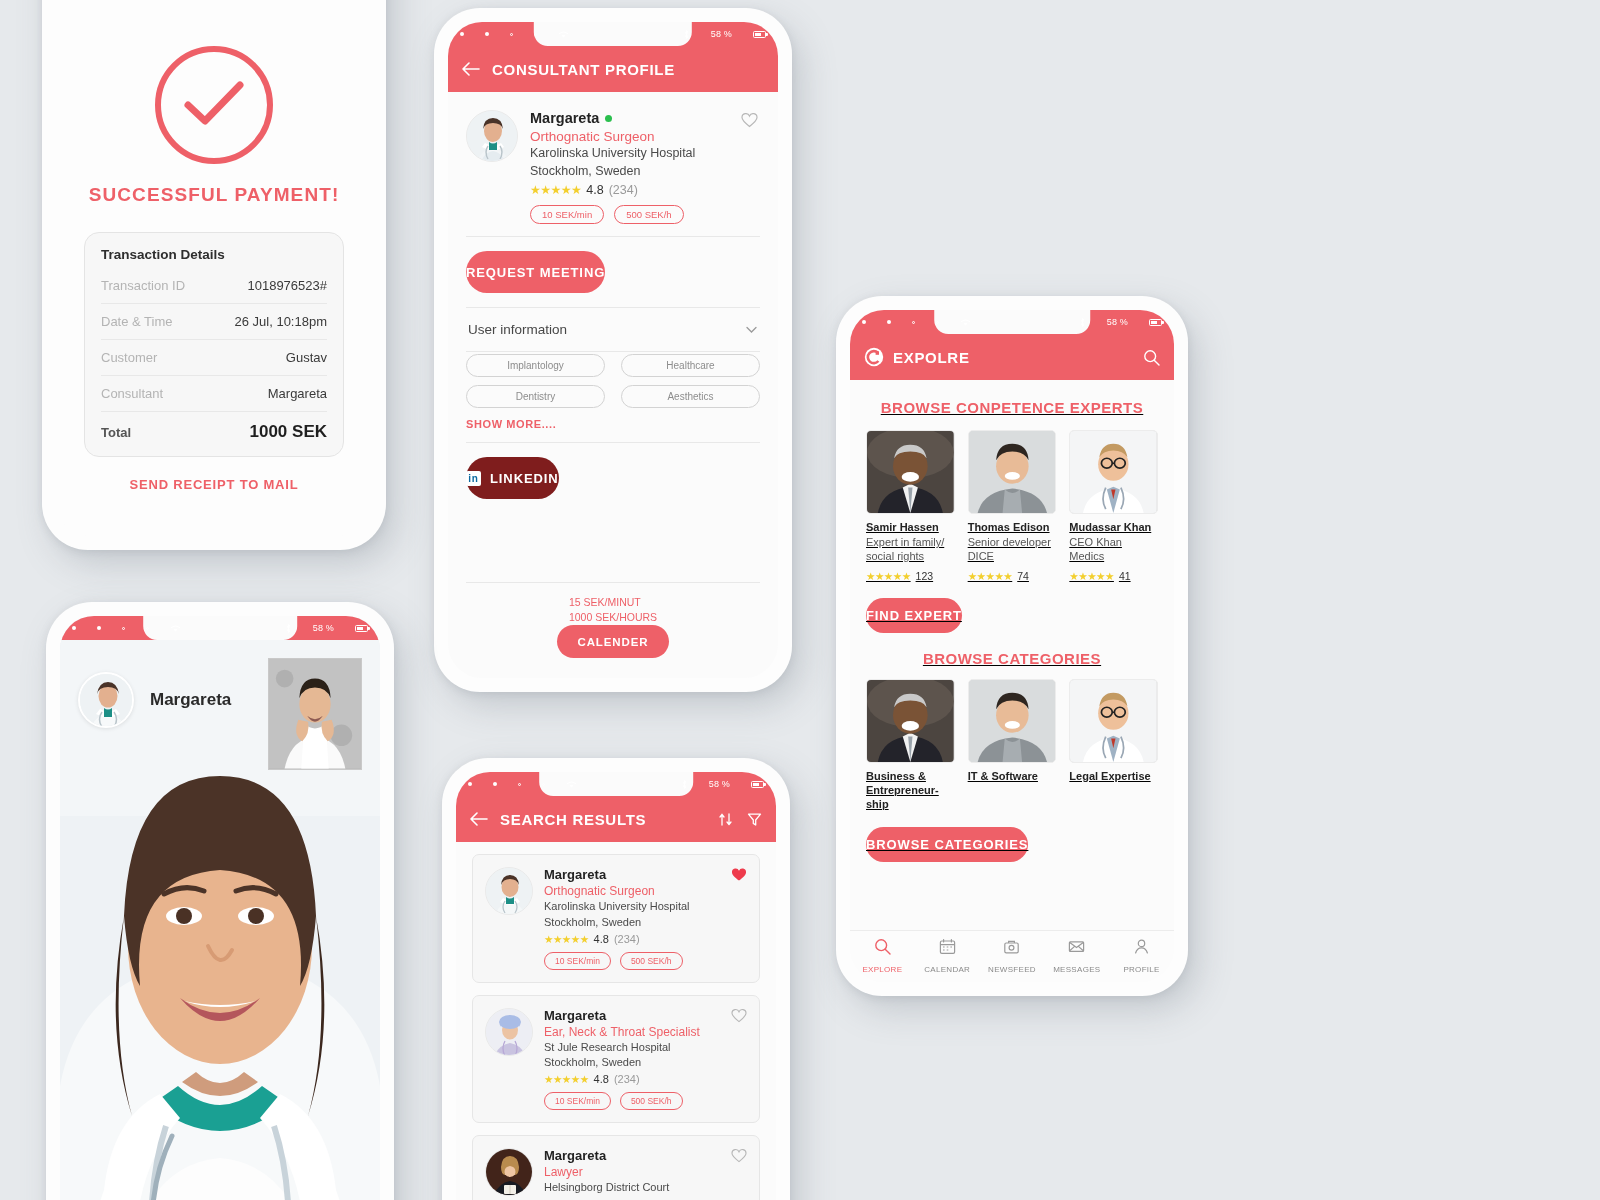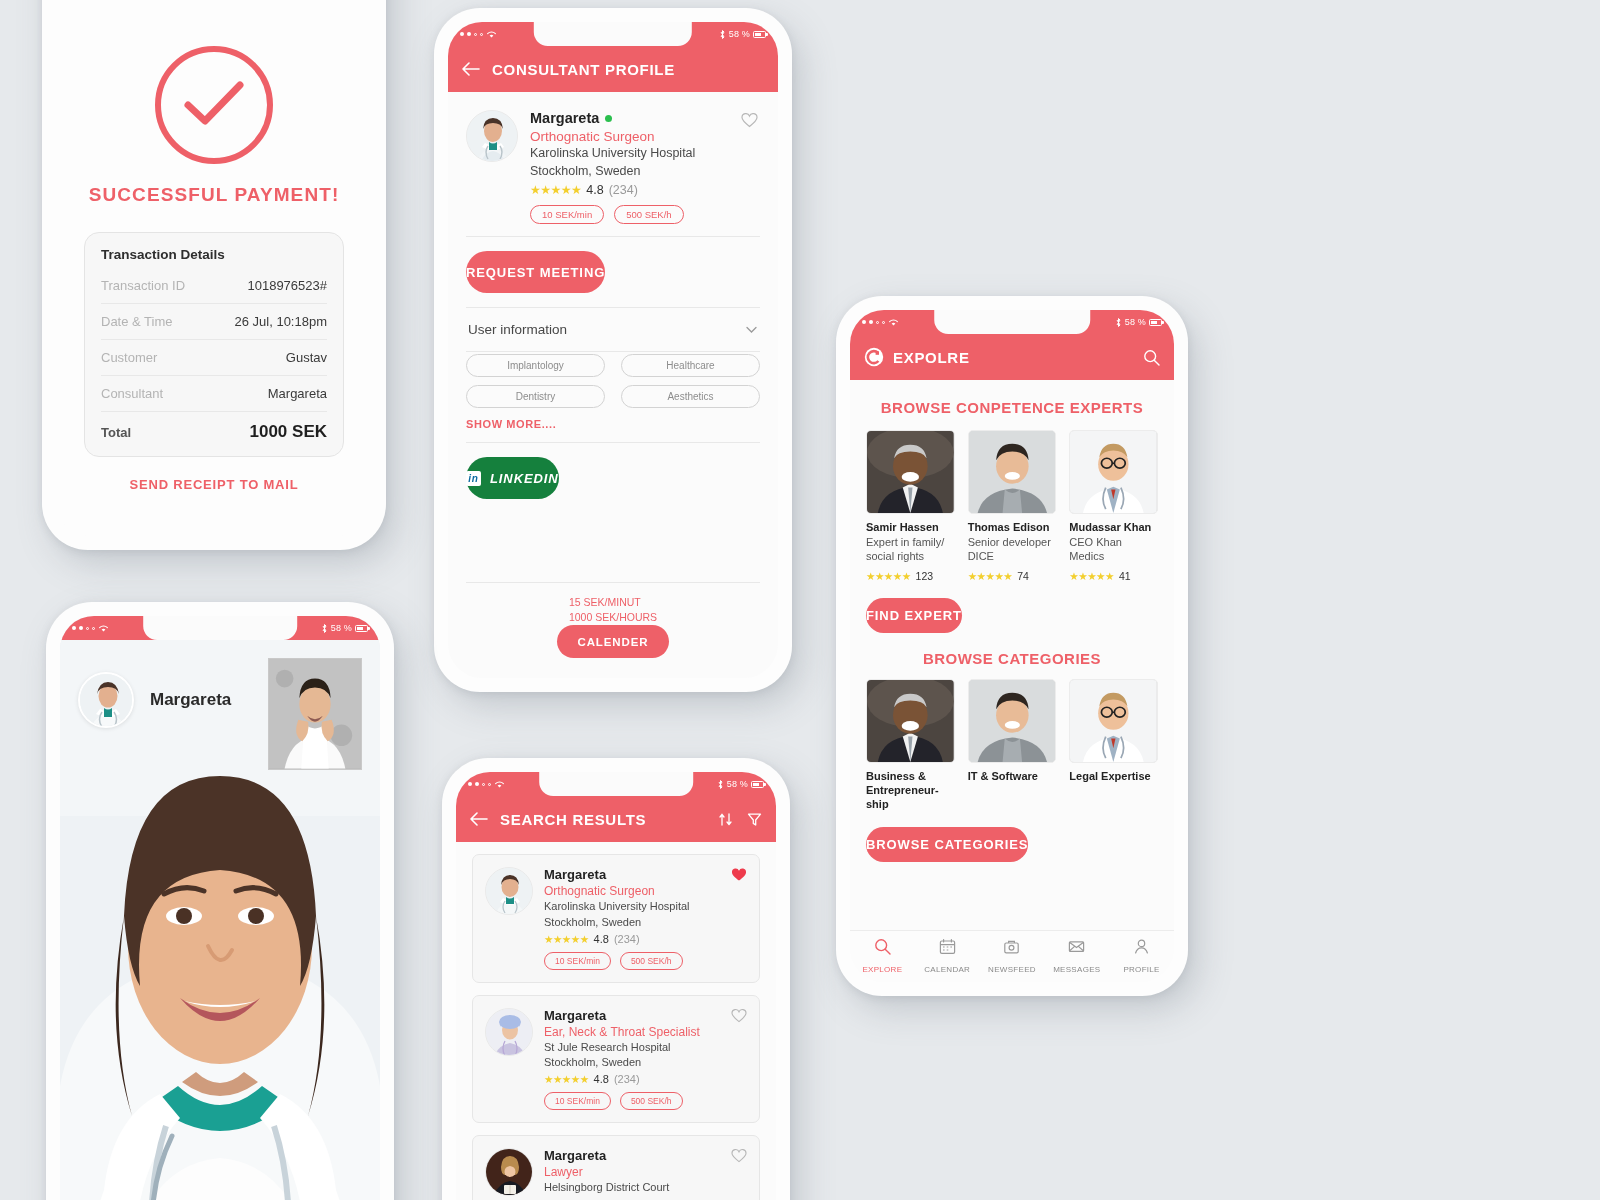--- a/index.html
+++ b/index.html
@@ -38,21 +38,21 @@
     padding: 0 12px;
     z-index: 5;
   }
   .statusbar .notch {
     position: absolute; left: 50%; transform: translateX(-50%);
     top: 0; width: 48%; height: 24px;
     background: #fbfbfb;
     border-bottom-left-radius: 14px;
     border-bottom-right-radius: 14px;
   }
-  .sb-left, .sb-right { display: flex; align-items: center; gap: 3px; position: relative; z-index: 2; }
+  .sb-left, .sb-right { display: flex; align-items: center; gap: 21px; position: relative; z-index: 2; }
   .dot { width: 4px; height: 4px; border-radius: 50%; background: #fff; }
   .dot.off { background: transparent; border: 1px solid #fff; width: 3px; height: 3px; }
   .sb-txt { color: #fff; font-size: 9px; letter-spacing: .2px; }
   .batt { width: 13px; height: 7px; border: 1px solid #fff; border-radius: 1.5px; position: relative; }
   .batt::after { content:""; position:absolute; right:-3px; top:1.5px; width:2px; height:3px; background:#fff; border-radius:0 1px 1px 0; }
   .batt i { position:absolute; left:1px; top:1px; bottom:1px; width:55%; background:#fff; display:block; }
 
   
   .appbar {
     position: relative;
@@ -73,21 +73,21 @@
   
   .btn {
     display: flex; align-items: center; justify-content: center;
     background: #ee6068; color: #fff;
     border-radius: 30px;
     font-weight: bold; letter-spacing: .9px;
     cursor: pointer;
     border: none;
     font-family: inherit;
   }
-  .btn-linkedin { background: #15803d; font-style: italic; }
+  .btn-linkedin { background: #7f1d1d; }
 
   
   #phone-payment {
     left: 42px; top: -190px;
     width: 344px; height: 740px;
   }
   #phone-payment .screen { background: #fdfdfd; }
   .pay-body { padding: 26px 28px 0; text-align: center; height: 100%; }
   .check-circle {
     width: 118px; height: 118px; border-radius: 50%;
@@ -178,21 +178,21 @@
   }
   .rate-lines { color: #ee6068; font-size: 10.5px; line-height: 1.45; font-weight: 500; }
   .cal-btn { height: 33px; padding: 0 20px; font-size: 11.5px; }
 
   
   #phone-explore {
     left: 836px; top: 296px;
     width: 352px; height: 700px;
   }
   .ex-logo { width:20px; height:20px; margin-right:9px; }
-  .ex-body { padding: 0 16px; }
+  .ex-body { padding: 0 16px; text-decoration: underline; }
   .sec-title {
     text-align: center; color: #ee6068; font-weight: bold;
     font-size: 15px; letter-spacing: .5px; line-height: 1.35;
     margin: 18px 0 12px;
   }
   .sec-title.cat { margin: 16px 0 10px; }
   .grid3 { display: grid; grid-template-columns: repeat(3,1fr); gap: 13px; }
   .ecard { cursor: pointer; }
   .ethumb {
     width: 100%; height: 84px; border-radius: 5px; overflow: hidden;

